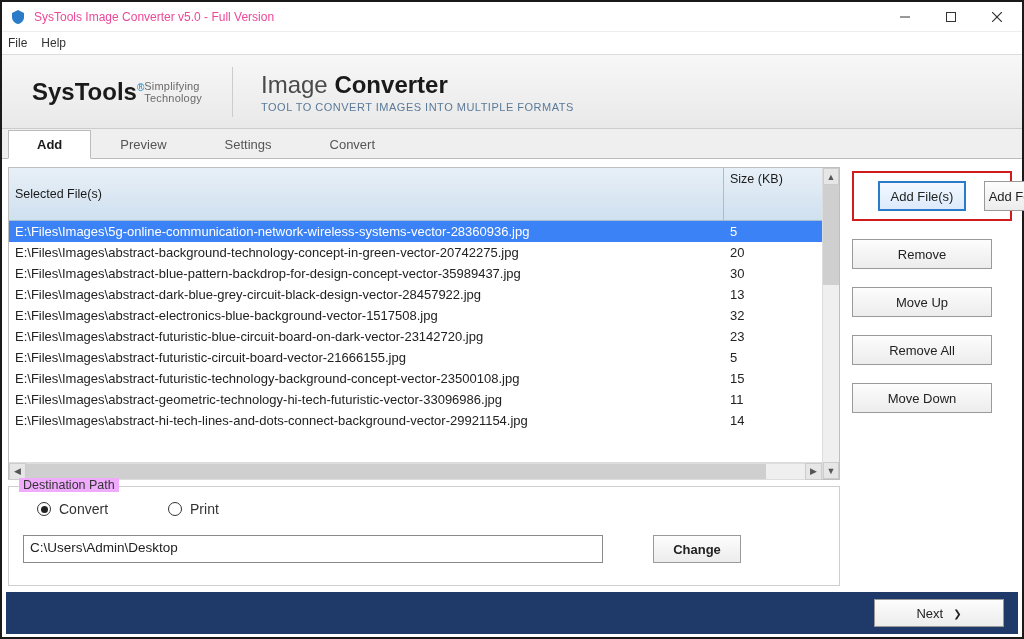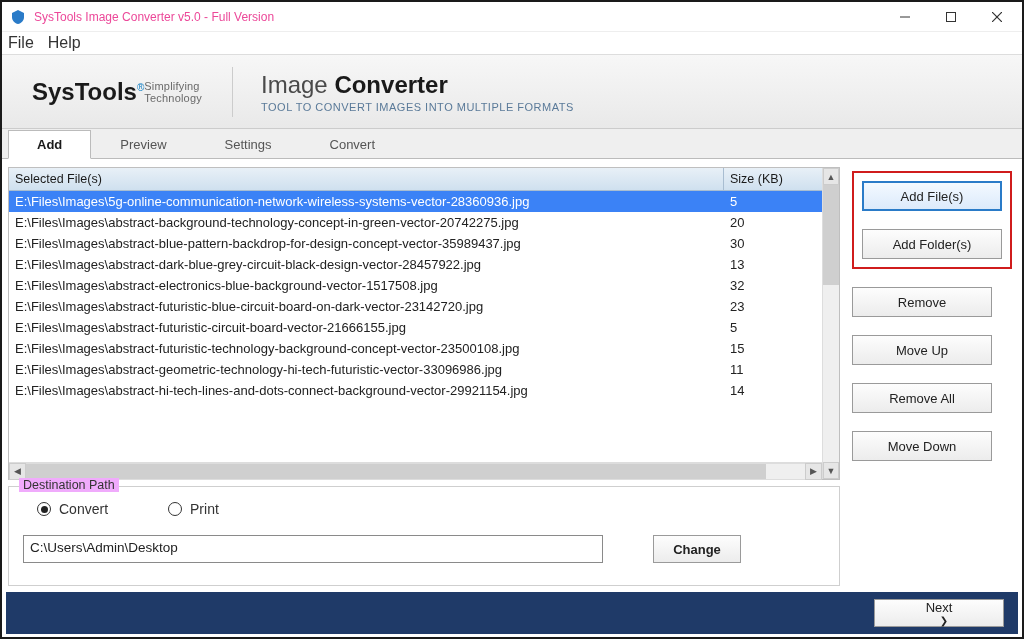--- a/index.html
+++ b/index.html
@@ -39,21 +39,21 @@
     font-size: 12px; color: #333; background: transparent;
   }
   
   .menubar {
     height: 22px;
     display: flex;
     align-items: center;
     padding: 0 6px;
     background: #fff;
     gap: 14px;
-    font-size: 16px;
+    font-size: 12px;
   }
   .menubar span { cursor: default; }
   
   .brand-area {
     height: 75px;
     background: linear-gradient(#f7f7f7,#e9e9e9);
     border-top: 1px solid #ddd;
     border-bottom: 1px solid #ccc;
     display: flex;
     align-items: center;
@@ -126,21 +126,21 @@
     flex-direction: column;
     min-width: 0;
   }
   .thead {
     display: flex;
     background: linear-gradient(#e8f0f7,#cfe0ef);
     border-bottom: 1px solid #a8bdd1;
     font-size: 12.5px;
     color: #1a1a1a;
   }
-  .th-path { flex: 1; padding: 4px 6px; border-right: 1px solid #a8bdd1; }
+  .th-path { flex: 1; padding: 19px 6px; border-right: 1px solid #a8bdd1; }
   .th-size { width: 98px; padding: 4px 6px; }
   .tbody {
     flex: 1;
     overflow: hidden;
     font-size: 13px;
     color: #222;
     position: relative;
   }
   .row {
     display: flex;
@@ -215,38 +215,38 @@
   .right-col {
     width: 160px;
     display: flex;
     flex-direction: column;
     gap: 18px;
     padding-top: 4px;
   }
   .right-col .btn { width: 140px; height: 30px; font-weight: 400; font-size: 13px; }
   .highlight-box {
     border: 2px solid #d01c1c;
-    padding: 8px 8px;
-    display: flex; flex-direction: column; gap: 18px;
+    padding: 8px 24px;
+    display: flex; flex-direction: row; gap: 18px;
   }
   .btn.primary {
     border: 2px solid #2a7bc8;
     background: linear-gradient(#f3f9ff,#dceafb);
   }
   
   .bottombar {
     height: 42px;
     background: #1f3a68;
     display: flex;
     align-items: center;
     justify-content: flex-end;
     padding: 0 14px;
     margin: 2px 4px 3px 4px;
   }
-  .bottombar .btn { width: 130px; height: 28px; font-weight: 400; flex-direction: column; }
+  .bottombar .btn { width: 130px; height: 28px; font-weight: 400; }
   .chev { font-size: 10px; margin-left: 10px; }
 </style>
 </head>
 <body>
 
 <div class="window">
 
   <div class="titlebar">
     <span class="app-icon">
       <svg width="16" height="16" viewBox="0 0 16 16">

